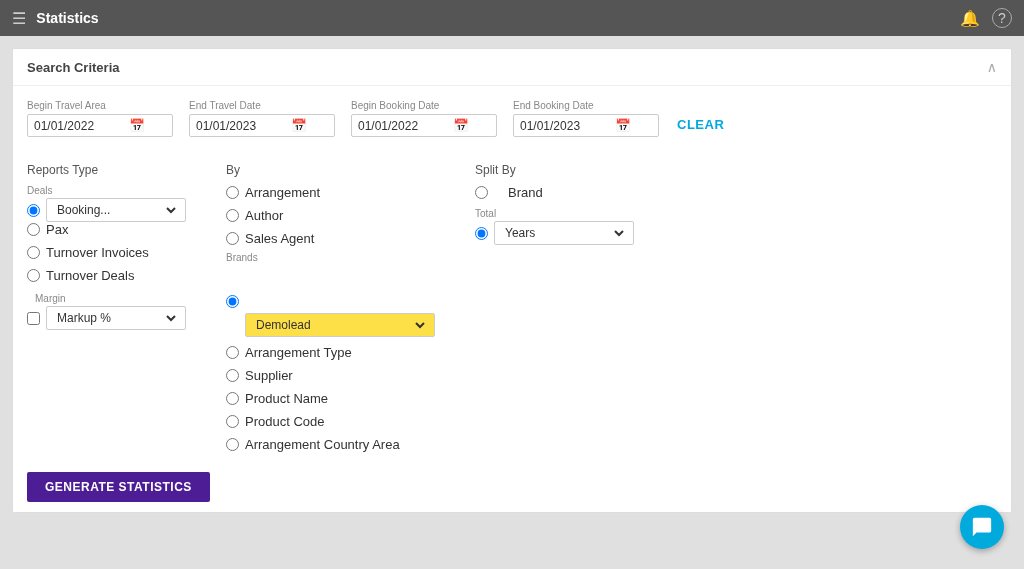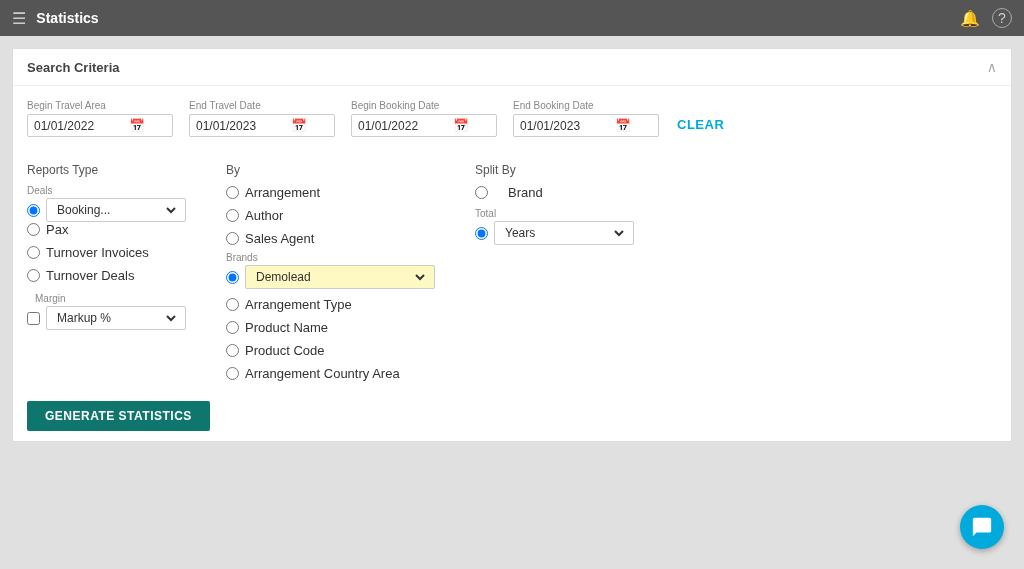--- a/index.html
+++ b/index.html
@@ -115,22 +115,23 @@
     }
 
     
     .dropdown-wrap {
       display: flex;
       align-items: center;
       border: 1px solid #ccc;
       border-radius: 2px;
       padding: 3px 6px;
       width: 190px;
-      background: #fef9c3;
-      cursor: pointer;
+      background: #fde047;
+      cursor: pointer;
+      margin-top: 48px;
     }
     .dropdown-wrap select {
       border: none;
       outline: none;
       font-size: 12px;
       width: 100%;
       color: #333;
       background: transparent;
       cursor: pointer;
       appearance: auto;
@@ -149,21 +150,21 @@
       border: none;
       outline: none;
       font-size: 12px;
       width: 100%;
       background: transparent;
       color: #333;
     }
 
     
     .generate-btn {
-      background: #0f766e;
+      background: #4c1d95;
       color: #fff;
       border: none;
       border-radius: 2px;
       padding: 8px 18px;
       font-size: 12px;
       font-weight: bold;
       cursor: pointer;
       letter-spacing: 0.5px;
       margin-top: 10px;
     }
@@ -307,20 +308,24 @@
               </select>
             </div>
           </div>
           <div class="radio-group">
             <label class="radio-item">
               <input type="radio" name="byType" style="">
               <span>Arrangement Type</span>
             </label>
             <label class="radio-item">
               <input type="radio" name="byType" style="">
+              <span>Supplier</span>
+            </label>
+            <label class="radio-item">
+              <input type="radio" name="byType" style="">
               <span>Product Name</span>
             </label>
             <label class="radio-item">
               <input type="radio" name="byType" style="">
               <span>Product Code</span>
             </label>
             <label class="radio-item">
               <input type="radio" name="byType" style="">
               <span>Arrangement Country Area</span>
             </label>

